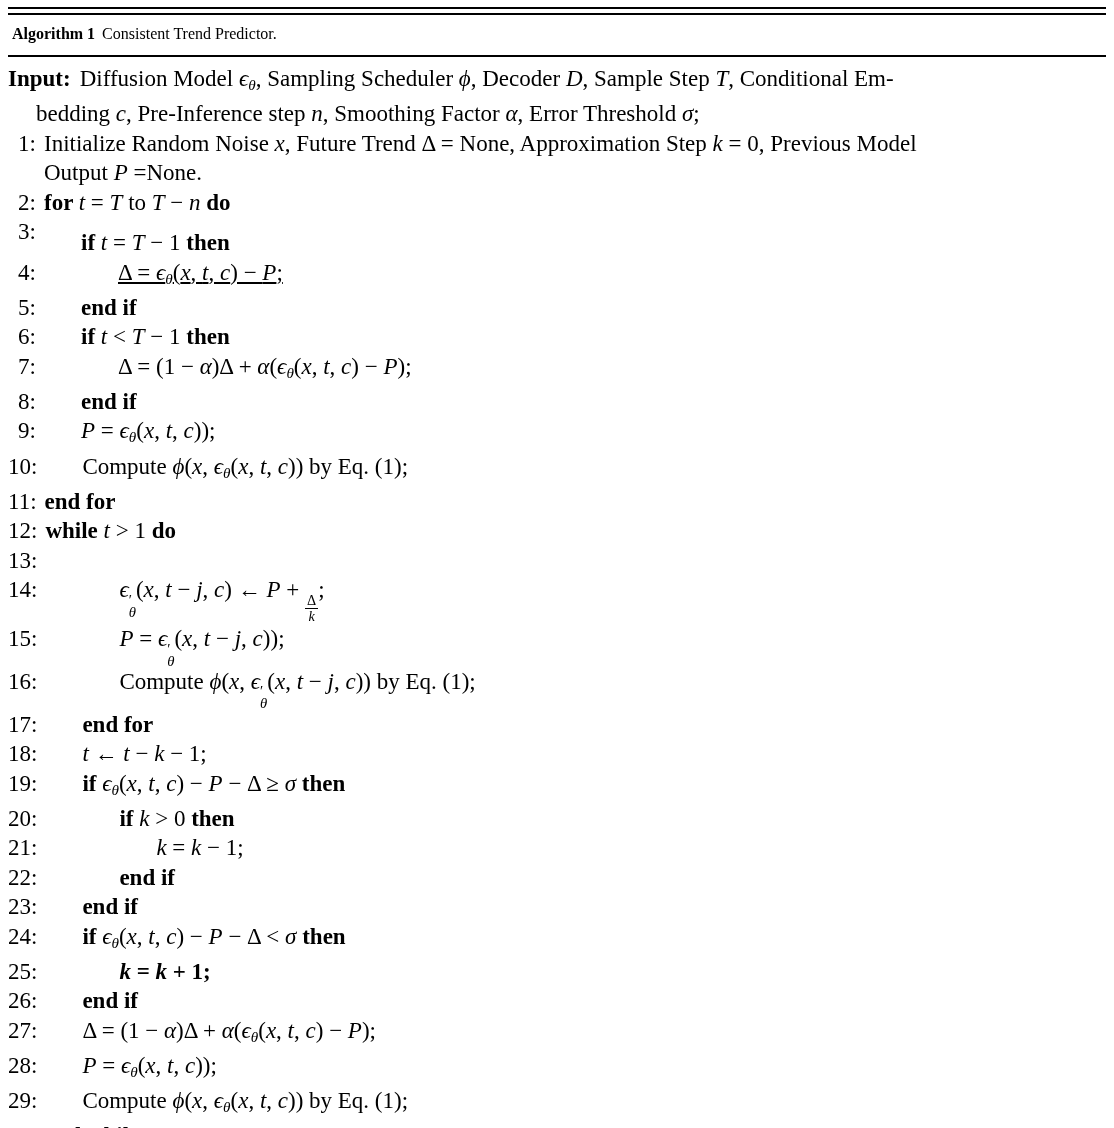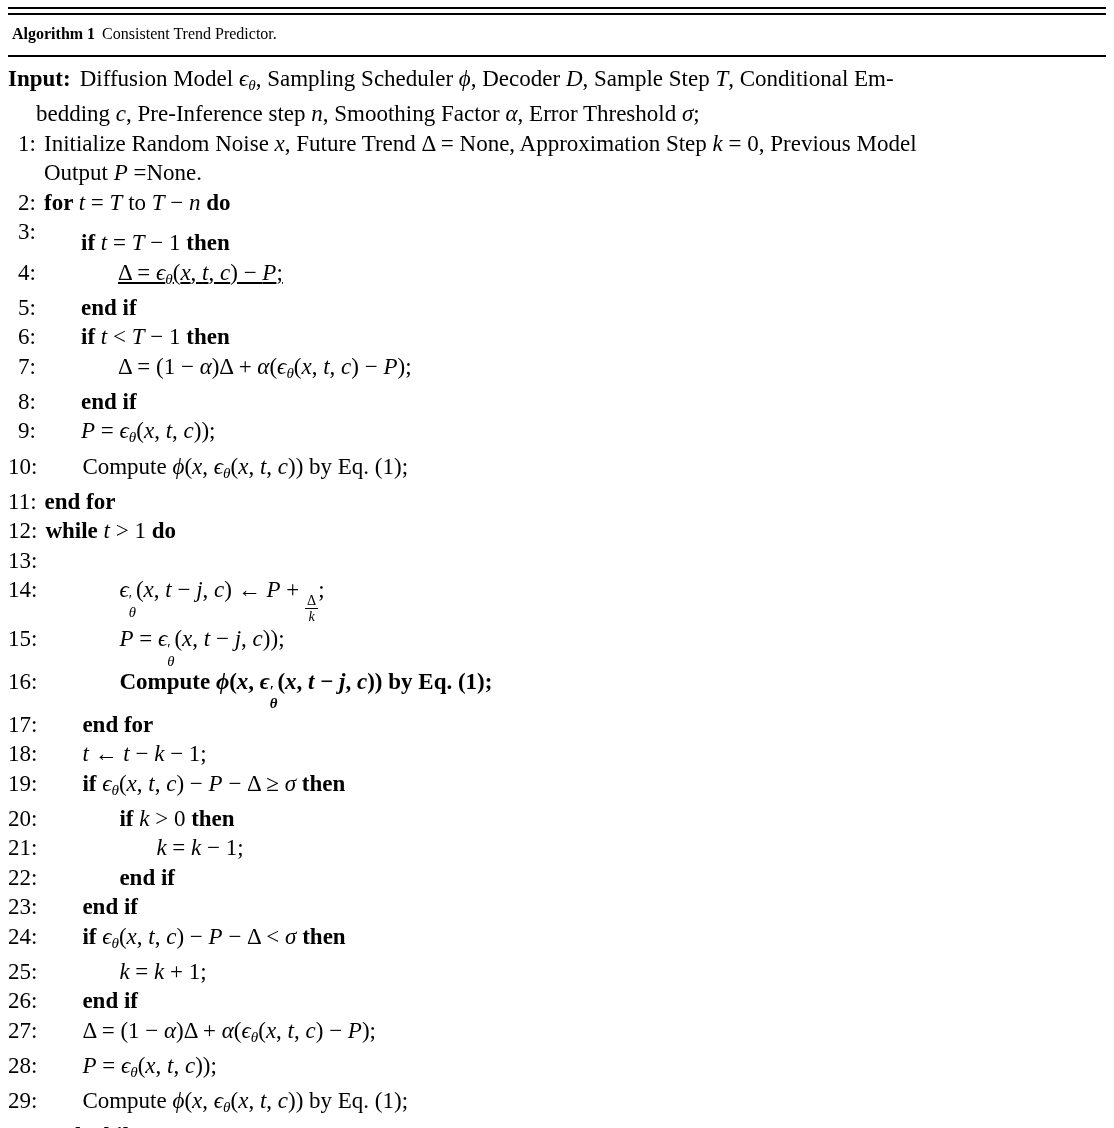--- a/index.html
+++ b/index.html
@@ -150,21 +150,21 @@
           <span class="num">15:</span>
           <div class="content" style="padding-left: 74px;">
             <div class="cline"><span class="it">P</span><span class="rm"> = </span><span class="ss"><span class="it">ϵ</span><span class="stk">
                   <span class="stk-t">′</span>
                   <span class="stk-b it">θ</span>
                 </span></span><span class="rm">(</span><span class="it">x</span><span class="rm">, </span><span class="it">t</span><span class="rm"> − </span><span class="it">j</span><span class="rm">, </span><span class="it">c</span><span class="rm">));</span></div>
           </div>
         </div>
         <div class="row">
           <span class="num">16:</span>
-          <div class="content" style="padding-left: 74px; font-weight: bold;">
+          <div class="content" style="padding-left: 74px;">
             <div class="cline"><span class="rm">Compute </span><span class="it">ϕ</span><span class="rm">(</span><span class="it">x</span><span class="rm">, </span><span class="ss"><span class="it">ϵ</span><span class="stk">
                   <span class="stk-t">′</span>
                   <span class="stk-b it">θ</span>
                 </span></span><span class="rm">(</span><span class="it">x</span><span class="rm">, </span><span class="it">t</span><span class="rm"> − </span><span class="it">j</span><span class="rm">, </span><span class="it">c</span><span class="rm">)) by Eq. (1);</span></div>
           </div>
         </div>
         <div class="row">
           <span class="num">17:</span>
           <div class="content" style="padding-left: 37px;">
             <div class="cline"><span class="kw">end for</span></div>
@@ -207,21 +207,21 @@
           </div>
         </div>
         <div class="row">
           <span class="num">24:</span>
           <div class="content" style="padding-left: 37px;">
             <div class="cline"><span class="kw">if </span><span class="it">ϵ</span><span class="sub it">θ</span><span class="rm">(</span><span class="it">x</span><span class="rm">, </span><span class="it">t</span><span class="rm">, </span><span class="it">c</span><span class="rm">) − </span><span class="it">P</span><span class="rm"> − Δ &lt; </span><span class="it">σ</span><span class="kw"> then</span></div>
           </div>
         </div>
         <div class="row">
           <span class="num">25:</span>
-          <div class="content" style="padding-left: 74px;">
+          <div class="content" style="padding-left: 74px; font-weight: bold;">
             <div class="cline"><span class="it">k</span><span class="rm"> = </span><span class="it">k</span><span class="rm"> + 1;</span></div>
           </div>
         </div>
         <div class="row">
           <span class="num">26:</span>
           <div class="content" style="padding-left: 37px;">
             <div class="cline"><span class="kw">end if</span></div>
           </div>
         </div>
         <div class="row">

